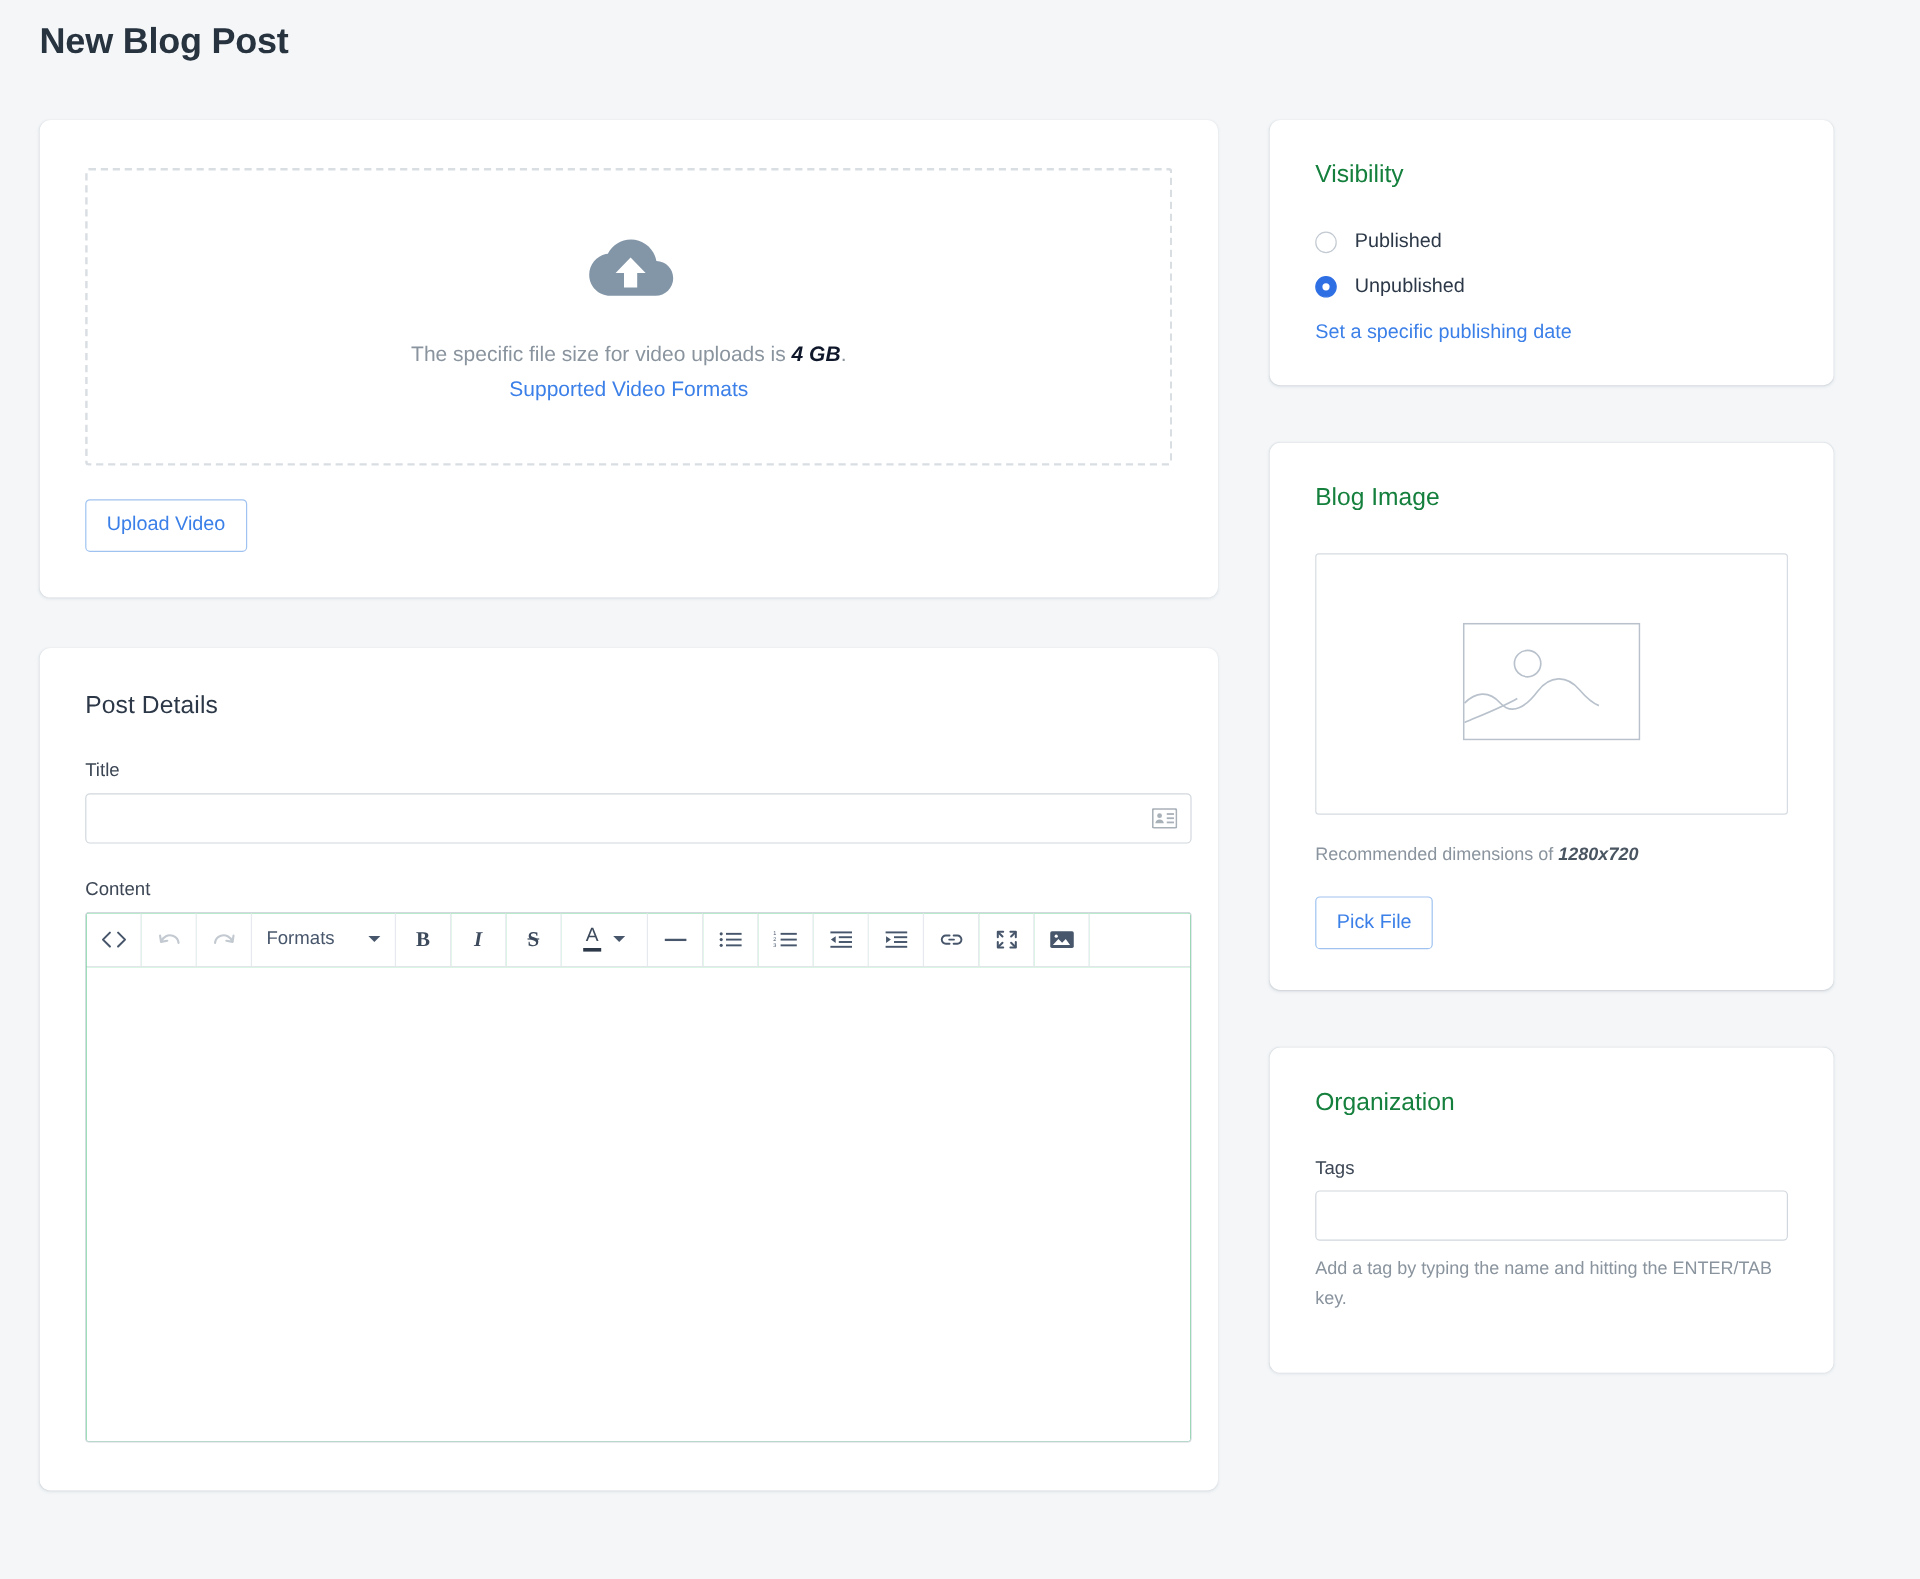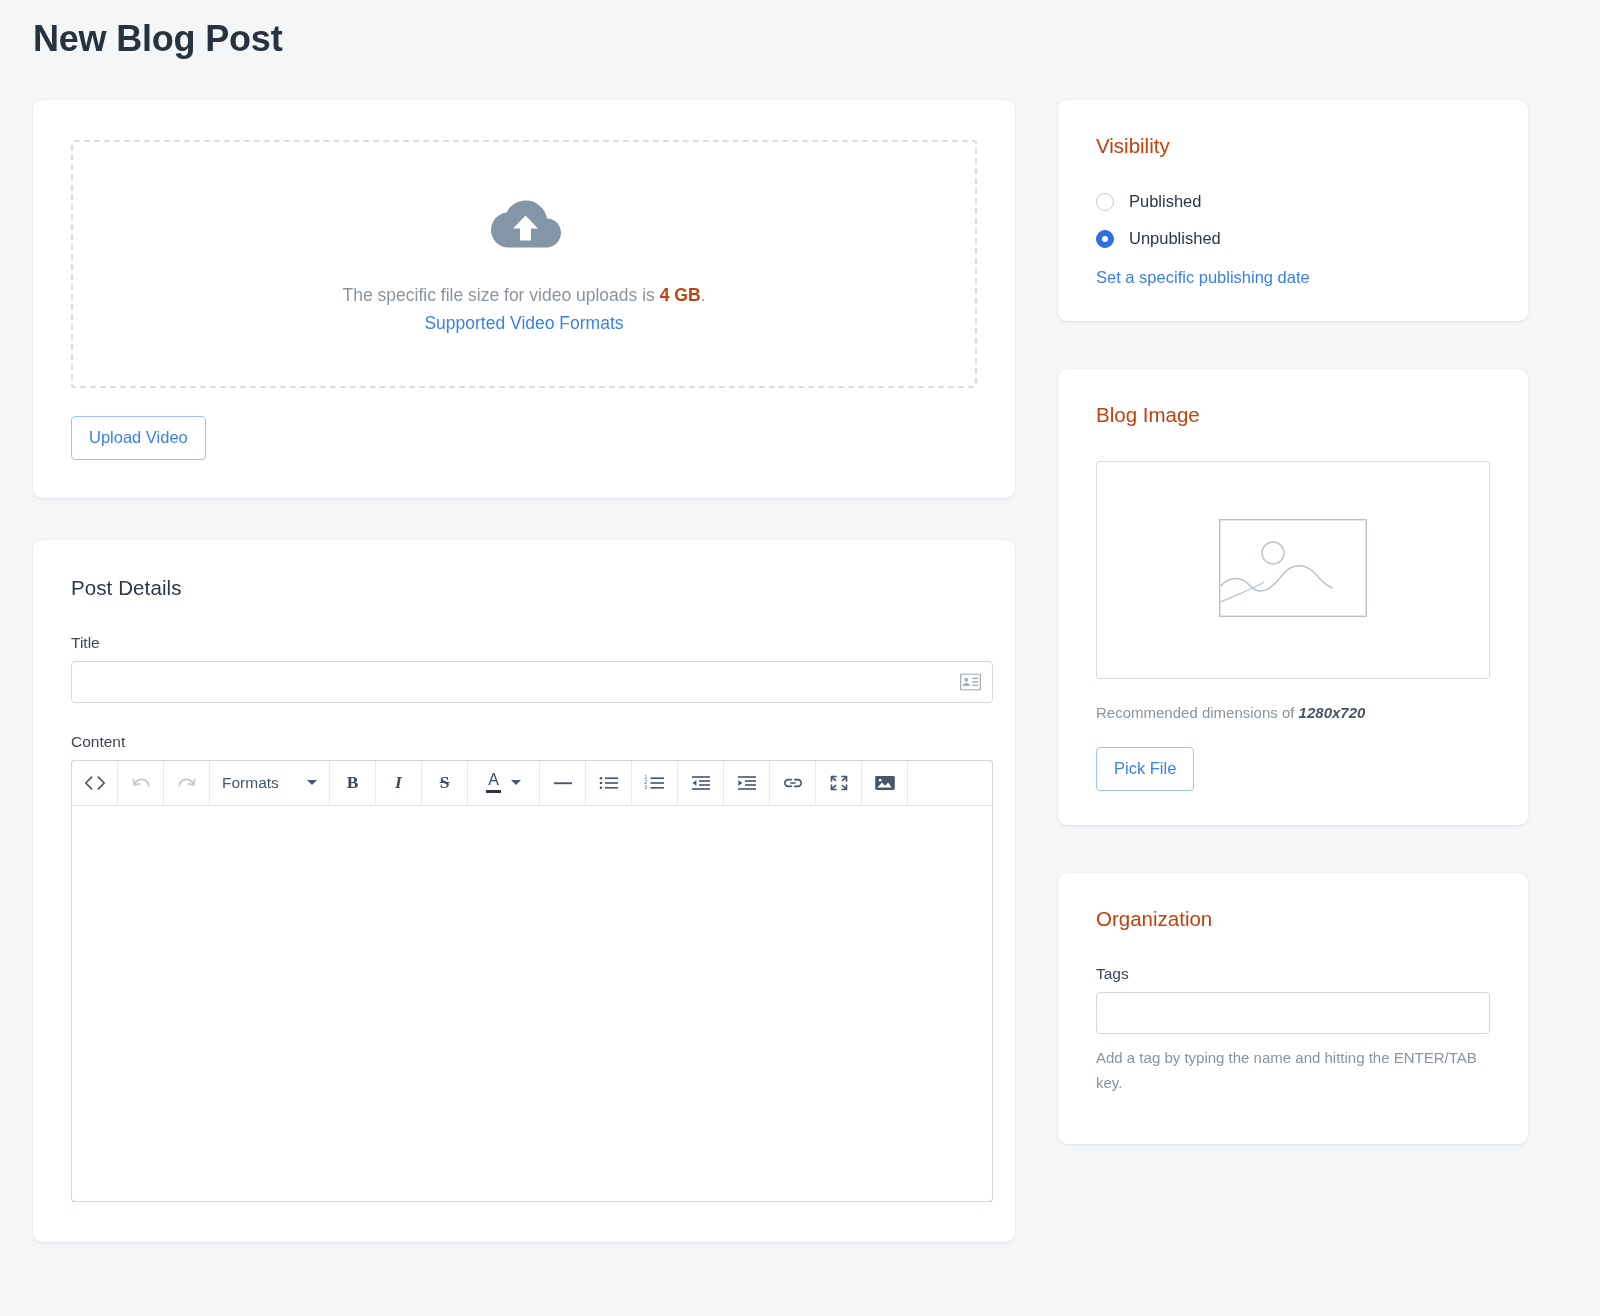--- a/index.html
+++ b/index.html
@@ -7,21 +7,21 @@
     margin: 0; padding: 0;
     width: 1600px; height: 1316px;
     background: #f4f6f8;
     font-family: "Liberation Sans", "DejaVu Sans", sans-serif;
     -webkit-font-smoothing: antialiased;
   }
   .page { width: 1600px; height: 1316px; position: relative; overflow: hidden; background:#f4f6f8; }
 
   .page-title {
     position: absolute; left: 33px; top: 18px;
-    font-size: 36px; font-weight: 700; color: #27333f;
+    font-size: 30px; font-weight: 700; color: #27333f;
     letter-spacing: -0.2px;
   }
 
   
   .col-left  { position: absolute; left: 33px;   top: 100px; width: 982px; }
   .col-right { position: absolute; left: 1058px; top: 100px; width: 470px; }
 
   .card {
     background: #ffffff;
     border-radius: 9px;
@@ -35,21 +35,21 @@
     border-radius: 3px;
     height: 248px;
     display: flex; flex-direction: column;
     align-items: center; justify-content: center;
   }
   .cloud-icon { margin-bottom: 22px; }
   .dz-text {
     font-size: 17.5px; color: #8a949e; line-height: 1.55;
     text-align: center;
   }
-  .dz-text b { color: #c2410c; font-weight: 700; }
+  .dz-text b { color: #0f172a; font-weight: 700; font-style: italic; }
   .dz-link {
     display: block; margin-top: 4px;
     font-size: 17.5px; color: #3b7fe8; text-decoration: none; text-align: center;
   }
   .btn-outline {
     display: inline-block;
     margin-top: 28px;
     padding: 11px 17px;
     border: 1px solid #9fc2f0;
     border-radius: 4px;
@@ -105,21 +105,21 @@
   .tb-label { font-size: 15.5px; color: #47566b; }
   .tb-caret { width:0;height:0;border-left:5px solid transparent;border-right:5px solid transparent;border-top:5px solid #47566b; }
   .tb-item.combo { min-width: 72px; gap: 10px; }
   .tb-tail { flex: 1; border-right: none; }
   .tb-split { border-right: 1px solid #e6eaee; }
   .editor-body { height: 395px; background: #fff; }
 
   
   .side-card { padding: 34px 38px 34px 38px; margin-bottom: 48px; }
   .side-heading {
-    font-size: 20.5px; color: #c2410c; font-weight: 400; margin: 0 0 34px 0;
+    font-size: 20.5px; color: #15803d; font-weight: 400; margin: 0 0 34px 0;
   }
   .radio-row { display: flex; align-items: center; margin-bottom: 18px; }
   .radio {
     width: 18px; height: 18px; border-radius: 50%;
     border: 1.6px solid #c3cad2; background: #fff;
     margin-right: 15px; flex: none; position: relative;
   }
   .radio.checked { border-color: #2f6fe4; background: #2f6fe4; }
   .radio.checked::after {
     content: ""; position: absolute; left: 50%; top: 50%;

